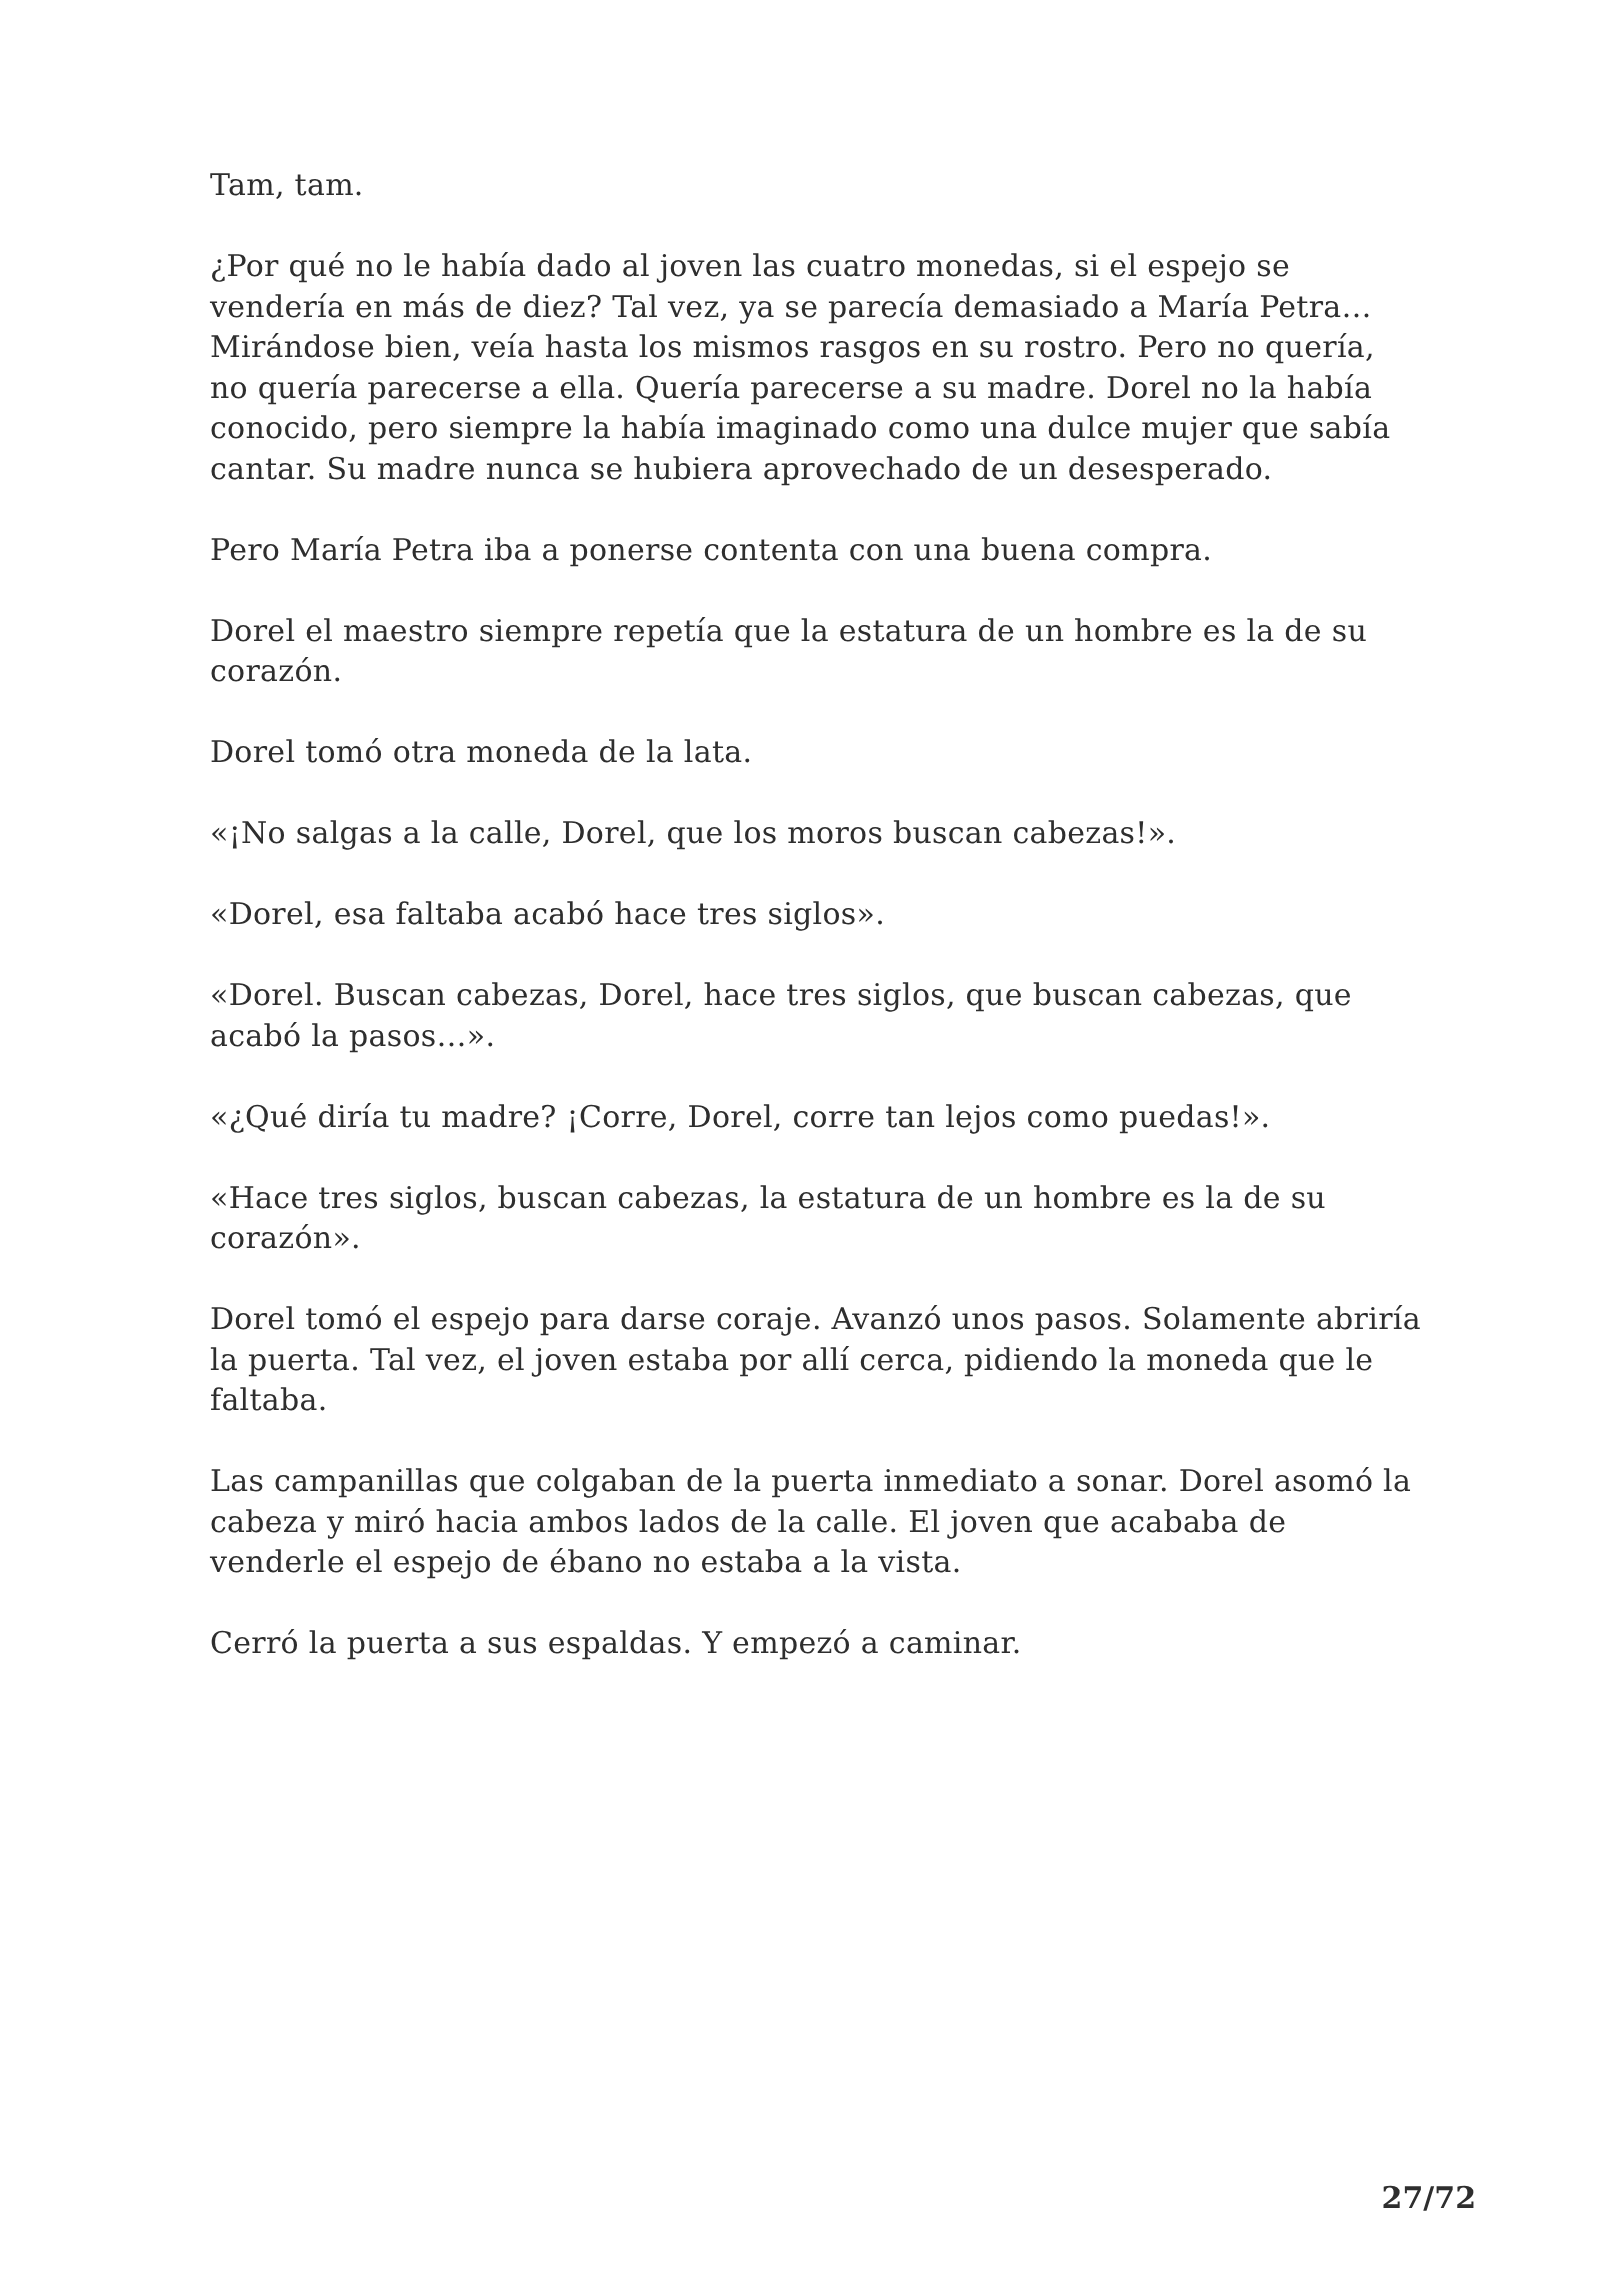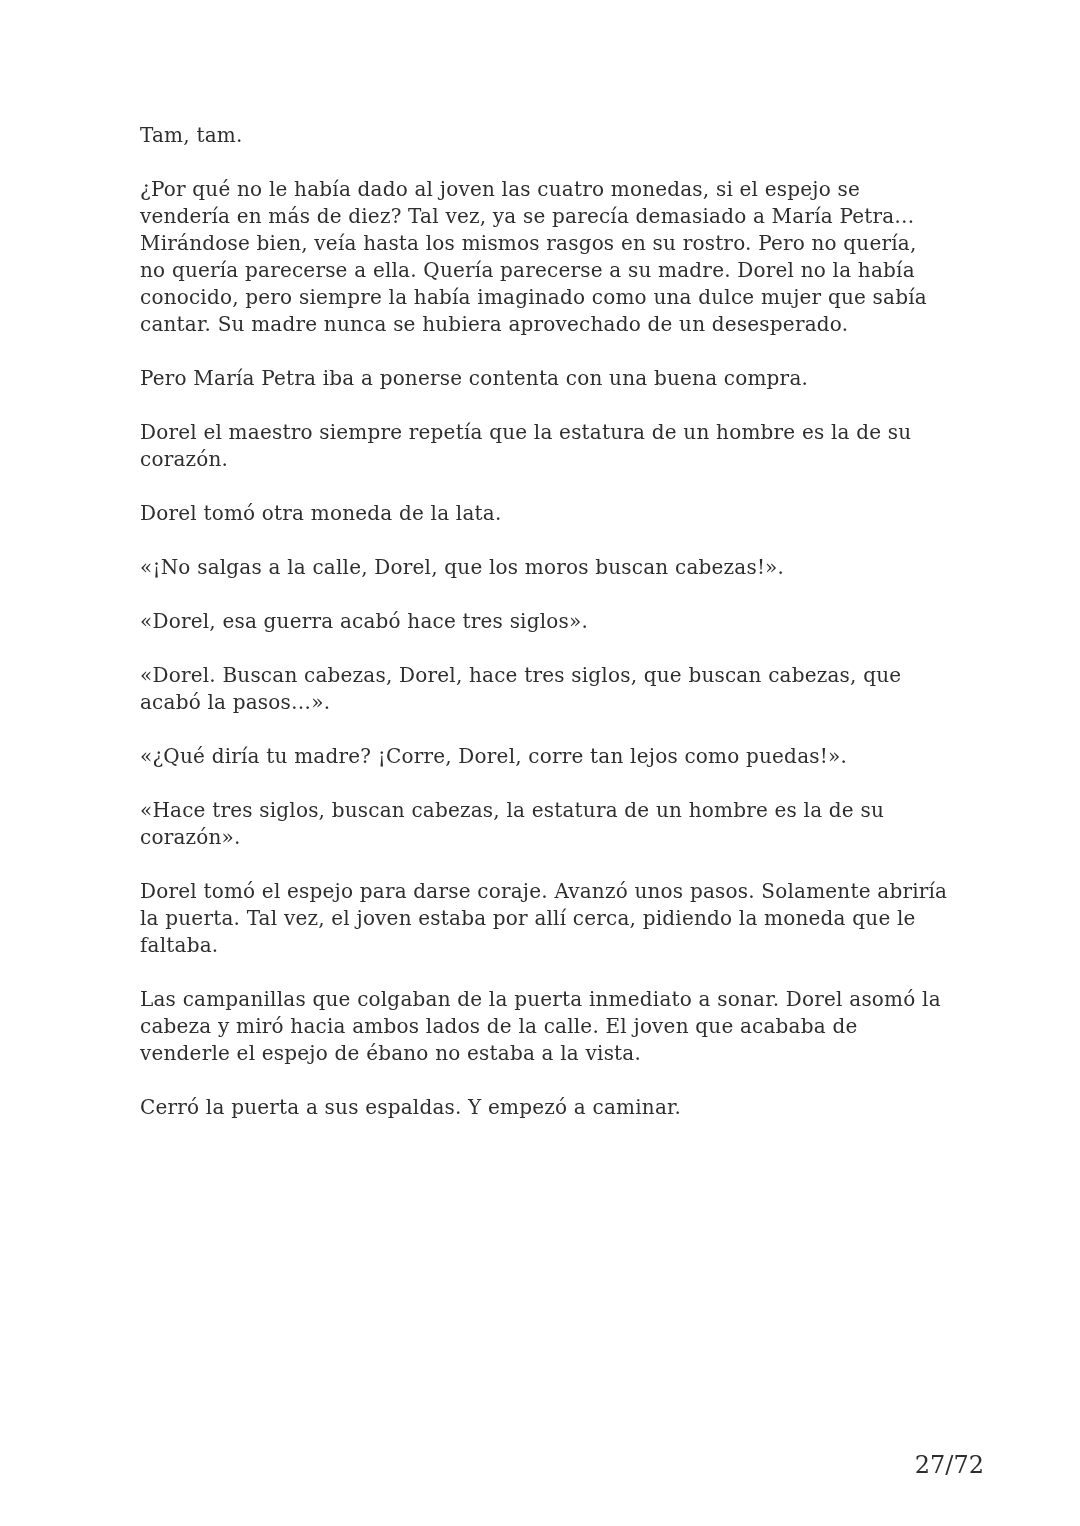--- a/index.html
+++ b/index.html
@@ -16,47 +16,48 @@
     color: #2e2e2e;
     overflow: hidden;
   }
   .text-block {
     position: absolute;
     left: 140px;
     top: 106px;
     width: 808px;
   }
   .text-block p {
-    margin: 16px 0 27px 0;
+    margin: 4px 0 27px 0;
     font-size: 20px;
     line-height: 27px;
     text-align: left;
     letter-spacing: 0.2px;
   }
   .page-number {
     position: absolute;
     top: 1452px;
     right: 96px;
-    font-size: 24px;
+    font-size: 20px;
     line-height: 27px;
     color: #2e2e2e;
+    font-weight: bold;
   }
 </style>
 </head>
 <body>
 
 <div class="page">
   <div class="text-block">
     <p>Tam, tam.</p>
     <p>¿Por qué no le había dado al joven las cuatro monedas, si el espejo se vendería en más de diez? Tal vez, ya se parecía demasiado a María Petra… Mirándose bien, veía hasta los mismos rasgos en su rostro. Pero no quería, no quería parecerse a ella. Quería parecerse a su madre. Dorel no la había conocido, pero siempre la había imaginado como una dulce mujer que sabía cantar. Su madre nunca se hubiera aprovechado de un desesperado.</p>
     <p>Pero María Petra iba a ponerse contenta con una buena compra.</p>
     <p>Dorel el maestro siempre repetía que la estatura de un hombre es la de su corazón.</p>
     <p>Dorel tomó otra moneda de la lata.</p>
     <p>«¡No salgas a la calle, Dorel, que los moros buscan cabezas!».</p>
-    <p>«Dorel, esa guerra acabó hace tres siglos».</p>
+    <p>«Dorel, esa faltaba acabó hace tres siglos».</p>
     <p>«Dorel. Buscan cabezas, Dorel, hace tres siglos, que buscan cabezas, que acabó la pasos…».</p>
     <p>«¿Qué diría tu madre? ¡Corre, Dorel, corre tan lejos como puedas!».</p>
     <p>«Hace tres siglos, buscan cabezas, la estatura de un hombre es la de su corazón».</p>
     <p>Dorel tomó el espejo para darse coraje. Avanzó unos pasos. Solamente abriría la puerta. Tal vez, el joven estaba por allí cerca, pidiendo la moneda que le faltaba.</p>
     <p>Las campanillas que colgaban de la puerta inmediato a sonar. Dorel asomó la cabeza y miró hacia ambos lados de la calle. El joven que acababa de venderle el espejo de ébano no estaba a la vista.</p>
     <p>Cerró la puerta a sus espaldas. Y empezó a caminar.</p>
   </div>
   <div class="page-number">27/72</div>
 </div>
 

